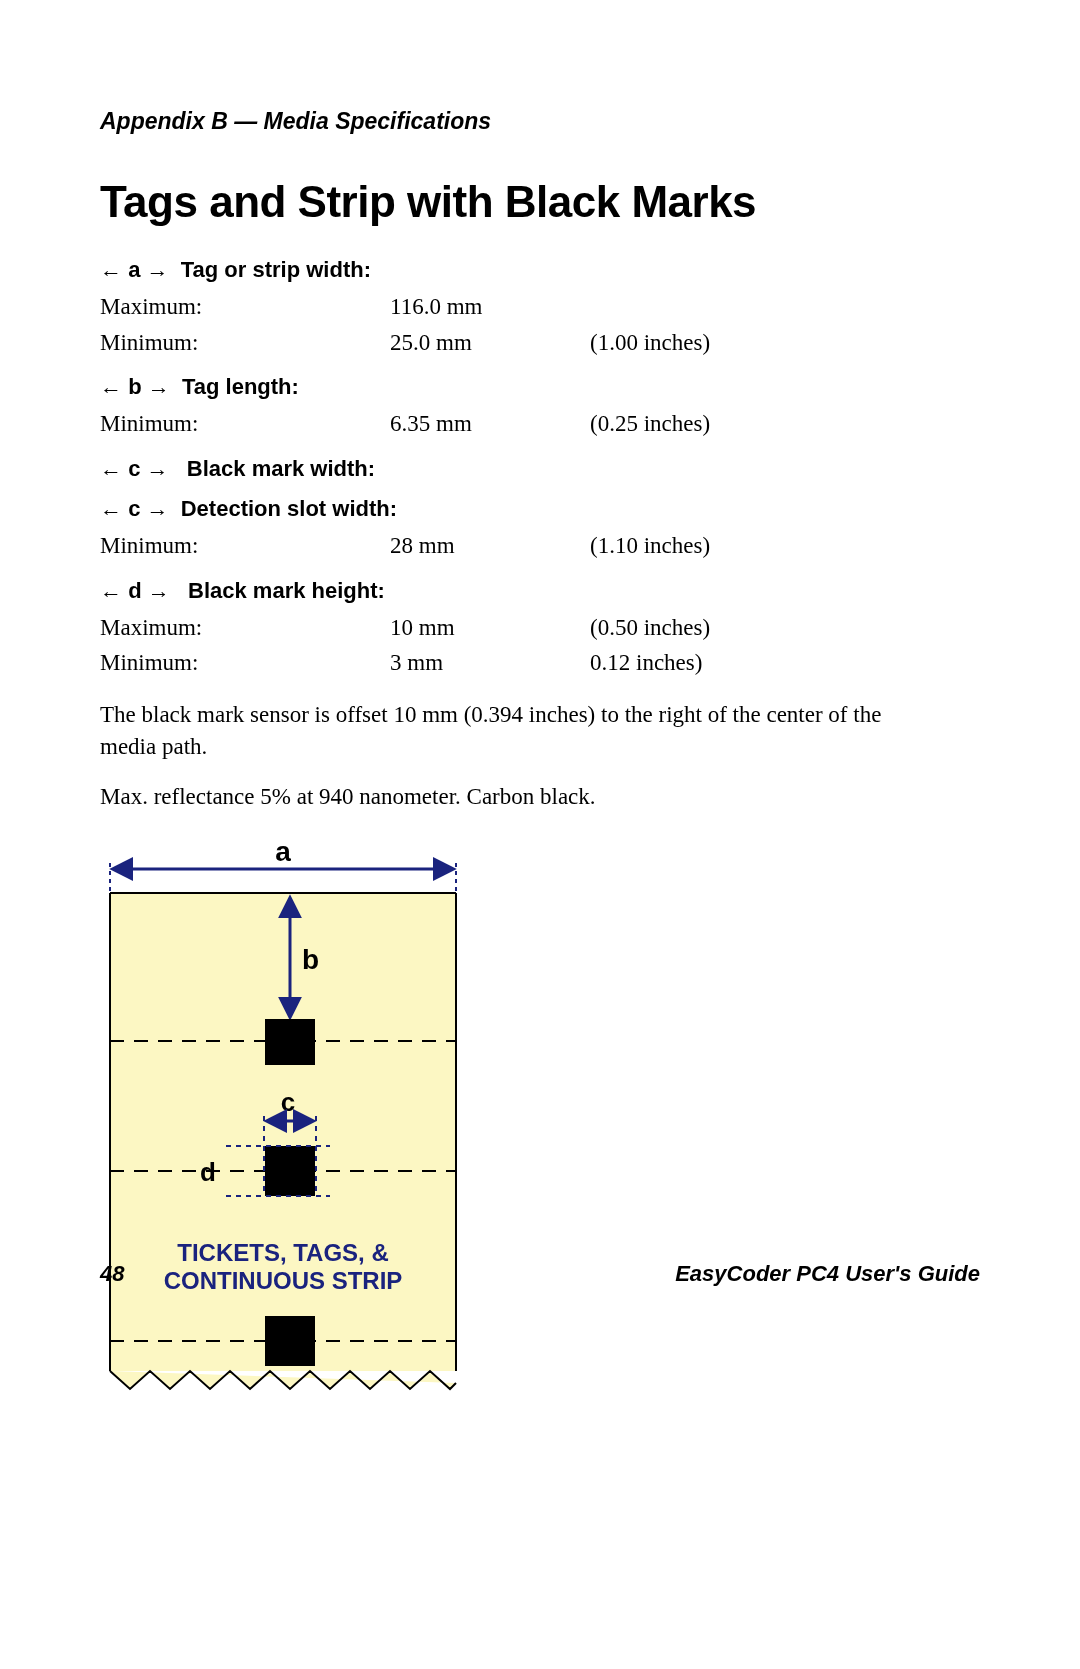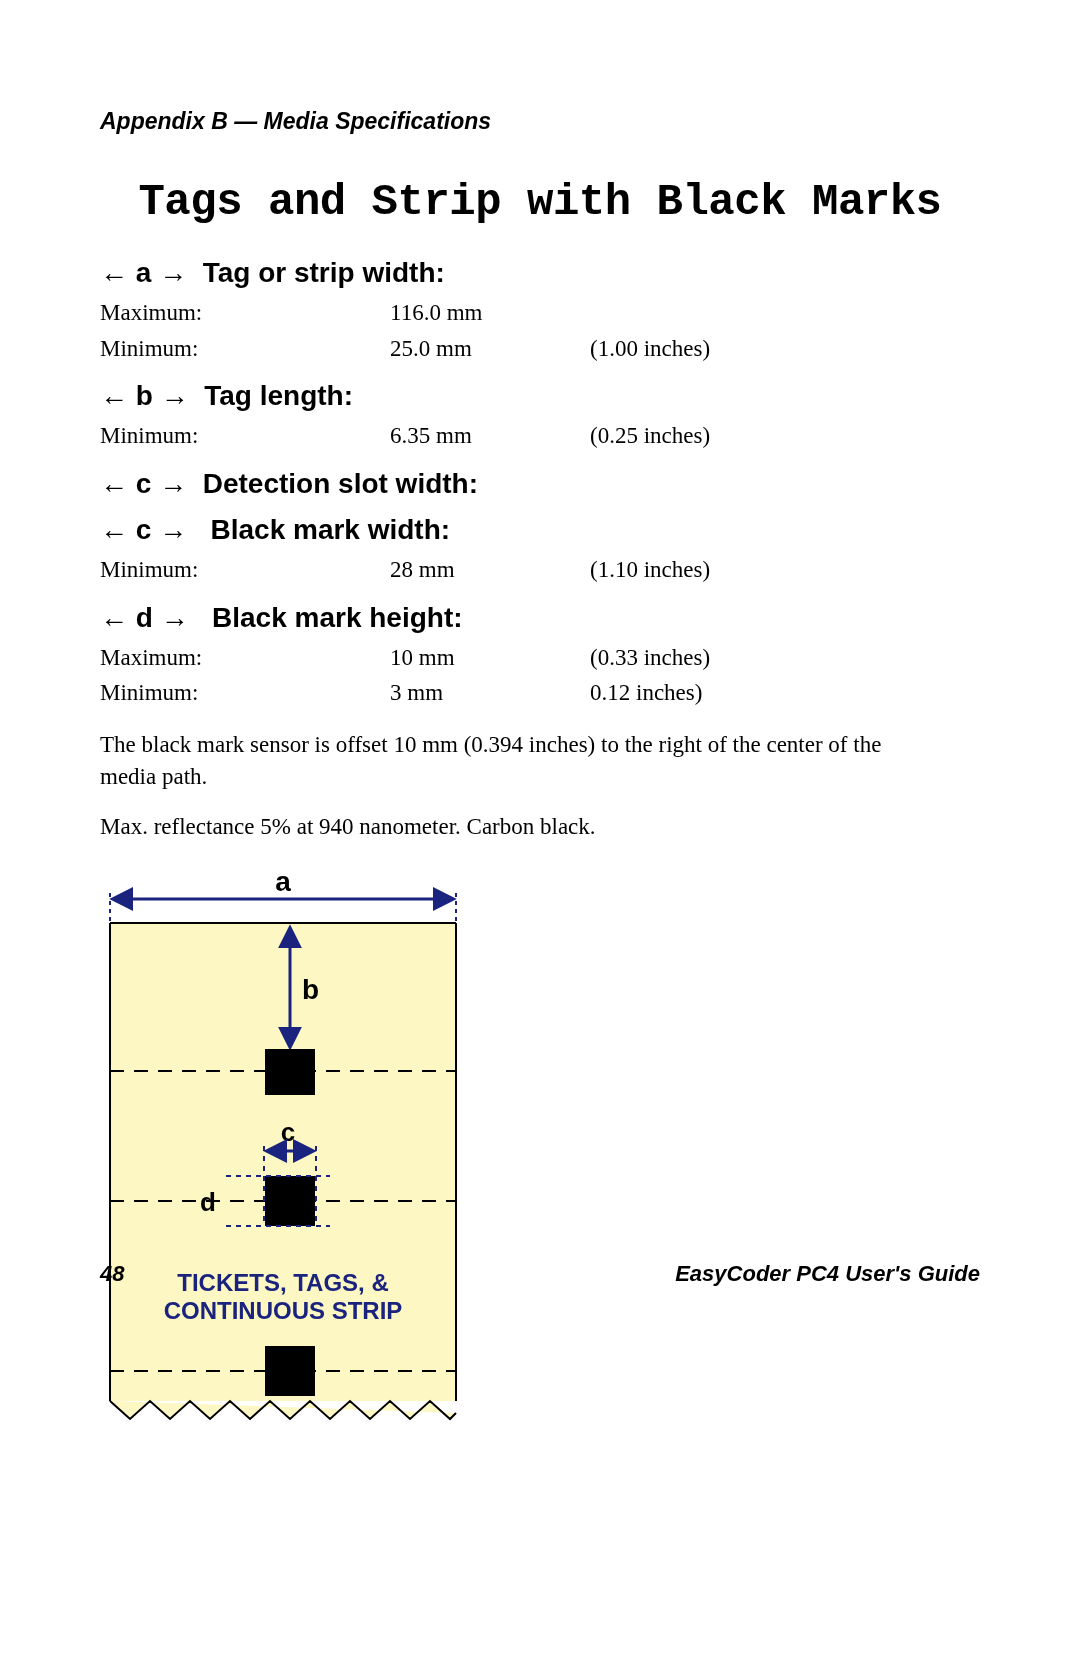--- a/index.html
+++ b/index.html
@@ -1,20 +1,20 @@
 <!DOCTYPE html>
 <html><head>
 <meta charset="utf-8">
 <style>
   * { box-sizing: border-box; margin: 0; padding: 0; }
   html, body { width: 1080px; height: 1669px; background: #fff; font-family: "Adobe Garamond Pro", Garamond, "Times New Roman", serif; color: #000; }
   .page { position: relative; width: 1080px; height: 1363px; padding: 108px 100px 112px 100px; }
   .appendix { font-family: "Myriad Pro", "Segoe UI", Arial, sans-serif; font-weight: 700; font-style: italic; font-size: 23px; margin-bottom: 42px; }
-  h1.title { font-family: Liberation Mono, monospace; font-weight: 800; font-size: 44px; letter-spacing: -0.5px; margin-bottom: 30px; text-align: center; }
-  .section-label { font-family: "Myriad Pro", "Segoe UI", Arial, sans-serif; font-weight: 700; font-size: 28px; margin-top: 14px; margin-bottom: 6px; }
+  h1.title { font-family: Liberation Sans, sans-serif; font-weight: 800; font-size: 44px; letter-spacing: -0.5px; margin-bottom: 30px; }
+  .section-label { font-family: "Myriad Pro", "Segoe UI", Arial, sans-serif; font-weight: 700; font-size: 22px; margin-top: 14px; margin-bottom: 6px; }
   .section-label .sym { font-family: "Times New Roman", serif; font-weight: 400; }
   .row { display: grid; grid-template-columns: 290px 200px 220px; font-size: 23px; line-height: 1.55; }
   .row .c1 { }
   .row .c2 { }
   .row .c3 { }
   .body-text { font-size: 23px; line-height: 1.4; margin-top: 18px; max-width: 820px; }
   .diagram-wrap { margin-top: 28px; }
   .footer { position: absolute; left: 100px; right: 100px; bottom: 76px; display: flex; justify-content: space-between; align-items: baseline; }
   .page-num { font-family: "Myriad Pro", "Segoe UI", Arial, sans-serif; font-style: italic; font-weight: 700; font-size: 22px; }
   .guide { font-family: "Myriad Pro", "Segoe UI", Arial, sans-serif; font-style: italic; font-weight: 700; font-size: 22px; }
@@ -53,45 +53,45 @@
   <div class="row">
     <span class="c1">Minimum:</span>
     <span class="c2">6.35 mm</span>
     <span class="c3">(0.25 inches)</span>
   </div>
 
   <div class="section-label">
     <span class="sym">←</span>
     <b>c</b>
     <span class="sym">→</span>
-    &nbsp;<span>Detection slot width:</span>
+    &nbsp;&nbsp;<span>Black mark width:</span>
   </div>
 
   <div class="section-label">
     <span class="sym">←</span>
     <b>c</b>
     <span class="sym">→</span>
-    &nbsp;&nbsp;<span>Black mark width:</span>
+    &nbsp;<span>Detection slot width:</span>
   </div>
   <div class="row">
     <span class="c1">Minimum:</span>
     <span class="c2">28 mm</span>
     <span class="c3">(1.10 inches)</span>
   </div>
 
   <div class="section-label">
     <span class="sym">←</span>
     <b>d</b>
     <span class="sym">→</span>
     &nbsp;&nbsp;<span>Black mark height:</span>
   </div>
   <div class="row">
     <span class="c1">Maximum:</span>
     <span class="c2">10 mm</span>
-    <span class="c3">(0.33 inches)</span>
+    <span class="c3">(0.50 inches)</span>
   </div>
   <div class="row">
     <span class="c1">Minimum:</span>
     <span class="c2">3 mm</span>
     <span class="c3">0.12 inches)</span>
   </div>
 
   <div class="body-text">The black mark sensor is offset 10 mm (0.394 inches) to the right of the center of the media path.</div>
   <div class="body-text">Max. reflectance 5% at 940 nanometer. Carbon black.</div>
 

